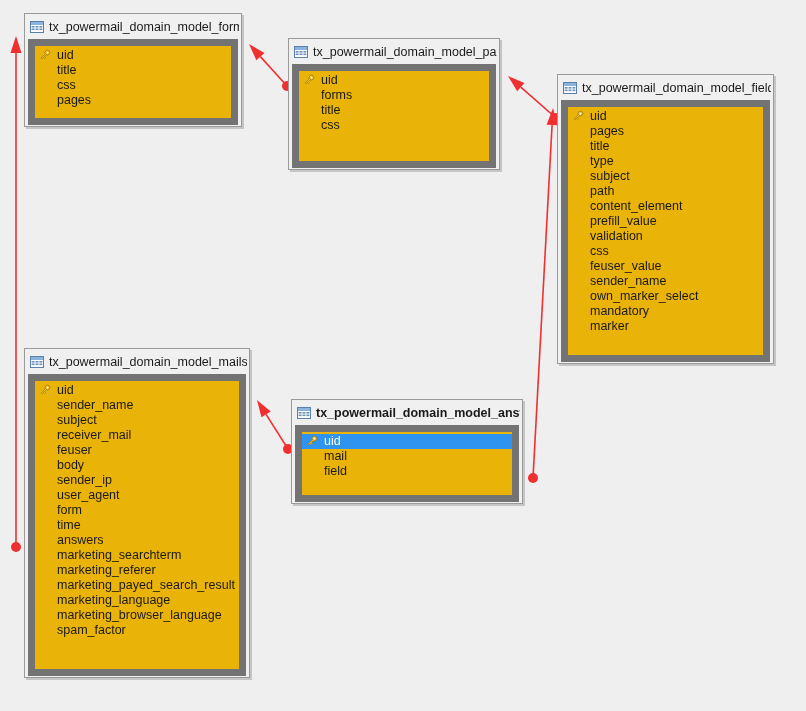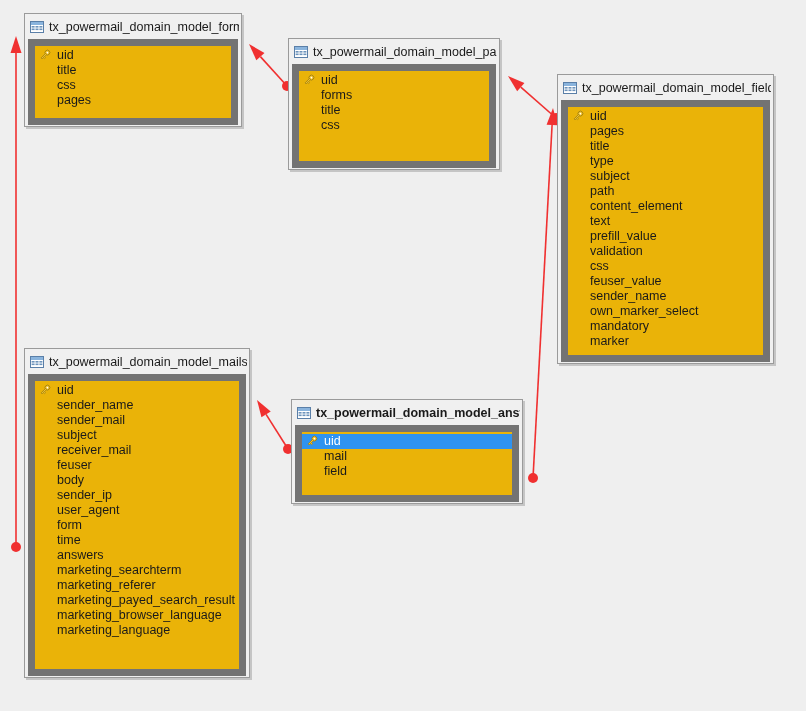--- a/index.html
+++ b/index.html
@@ -297,24 +297,20 @@
           <div class="attr">
             <span class="attr-keyslot"></span>
             <span class="attr-label">path</span>
           </div>
           <div class="attr">
             <span class="attr-keyslot"></span>
             <span class="attr-label">content_element</span>
           </div>
           <div class="attr">
             <span class="attr-keyslot"></span>
-            <span class="attr-label">text</span>
-          </div>
-          <div class="attr">
-            <span class="attr-keyslot"></span>
             <span class="attr-label">prefill_value</span>
           </div>
           <div class="attr">
             <span class="attr-keyslot"></span>
             <span class="attr-label">validation</span>
           </div>
           <div class="attr">
             <span class="attr-keyslot"></span>
             <span class="attr-label">css</span>
           </div>
@@ -371,24 +367,20 @@
               </svg>
             </span>
             <span class="attr-label">uid</span>
           </div>
           <div class="attr">
             <span class="attr-keyslot"></span>
             <span class="attr-label">sender_name</span>
           </div>
           <div class="attr">
             <span class="attr-keyslot"></span>
-            <span class="attr-label">sender_mail</span>
-          </div>
-          <div class="attr">
-            <span class="attr-keyslot"></span>
             <span class="attr-label">subject</span>
           </div>
           <div class="attr">
             <span class="attr-keyslot"></span>
             <span class="attr-label">receiver_mail</span>
           </div>
           <div class="attr">
             <span class="attr-keyslot"></span>
             <span class="attr-label">feuser</span>
           </div>
@@ -423,25 +415,29 @@
           <div class="attr">
             <span class="attr-keyslot"></span>
             <span class="attr-label">marketing_referer</span>
           </div>
           <div class="attr">
             <span class="attr-keyslot"></span>
             <span class="attr-label">marketing_payed_search_result</span>
           </div>
           <div class="attr">
             <span class="attr-keyslot"></span>
+            <span class="attr-label">marketing_language</span>
+          </div>
+          <div class="attr">
+            <span class="attr-keyslot"></span>
             <span class="attr-label">marketing_browser_language</span>
           </div>
           <div class="attr">
             <span class="attr-keyslot"></span>
-            <span class="attr-label">marketing_language</span>
+            <span class="attr-label">spam_factor</span>
           </div>
         </div>
       </div>
       <div class="entity selected" style="left: 291px; top: 399px; width: 232px; height: 105px;">
         <div class="entity-title">
           <span>
             <svg class="icon-table" viewBox="0 0 14 14" xmlns="http://www.w3.org/2000/svg">
               <rect x="0.5" y="1.5" width="13" height="11" fill="#ffffff" stroke="#5a7fa8" stroke-width="1"></rect>
               <rect x="1" y="2" width="12" height="3" fill="#8ab4dd"></rect>
               <g fill="#6d93bb">

